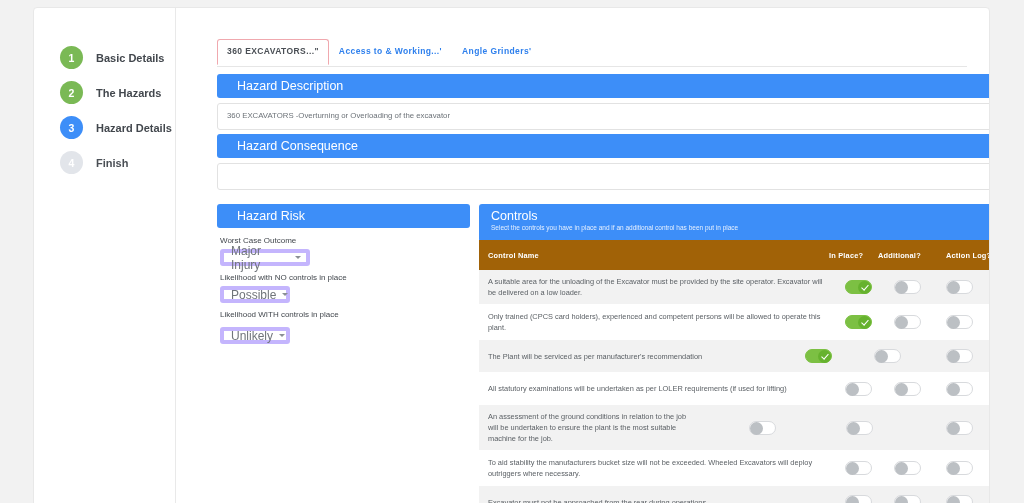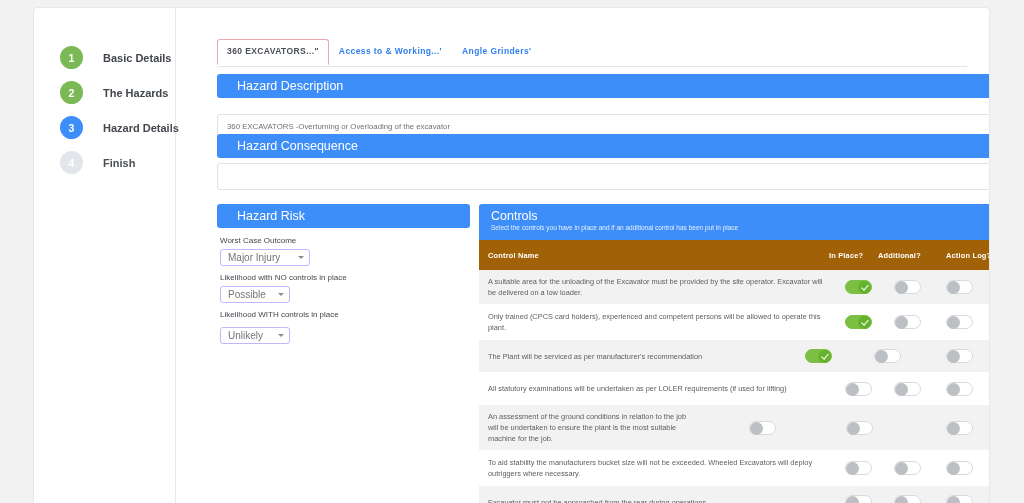--- a/index.html
+++ b/index.html
@@ -59,21 +59,20 @@
     flex: none;
   }
   .step-green  { background: #7ab955; }
   .step-blue   { background: #3d8ef8; }
   .step-grey   { background: #e2e5ea; color: #ffffff; }
   .step-label {
     font-size: 11px;
     font-weight: bold;
     color: #42474d;
     white-space: nowrap;
-    margin-left: 7px;
   }
   .step-label-muted { color: #4a4f55; }
 
   
   .content {
     position: absolute;
     left: 143px;
     top: 0;
     right: 0;
     bottom: 0;
@@ -168,29 +167,29 @@
   .risk-label {
     position: absolute;
     font-size: 8px;
     font-weight: normal;
     color: #42474d;
     white-space: nowrap;
   }
   .risk-select {
     position: absolute;
     height: 17px;
-    border: 1px solid #c4b5fd;
+    border: 4px solid #c4b5fd;
     border-radius: 3px;
     background: #ffffff;
     box-sizing: border-box;
     display: flex;
     align-items: center;
     justify-content: space-between;
     padding: 0 5px 0 7px;
-    font-size: 10px;
+    font-size: 12px;
     color: #70757a;
     cursor: pointer;
   }
   .caret {
     width: 0;
     height: 0;
     border-left: 3px solid transparent;
     border-right: 3px solid transparent;
     border-top: 3.5px solid #8a8f94;
     flex: none;
@@ -326,21 +325,21 @@
     <div class="tabs">
       <div class="tab active">360 EXCAVATORS..."</div>
       <div class="tab">Access to &amp; Working...'</div>
       <div class="tab">Angle Grinders'</div>
     </div>
 
     <div class="section-bar bar-simple" style="left:40px; top:66px; width:781px;">
       <div class="bar-title">Hazard Description</div>
     </div>
 
-    <div class="field-box" style="left:40px; top:106px; width:781px; height:27px;">360 EXCAVATORS -Overturning or Overloading of the excavator</div>
+    <div class="field-box" style="left:40px; top:95px; width:781px; height:27px;">360 EXCAVATORS -Overturning or Overloading of the excavator</div>
     <div class="resize-grip" style="position:absolute; left:812px; top:114px;">
       <i style="bottom:0; width:7px;"></i>
 
     </div>
 
     <div class="section-bar bar-simple" style="left:40px; top:126px; width:781px;">
       <div class="bar-title">Hazard Consequence</div>
     </div>
 
     <div class="field-box" style="left:40px; top:155px; width:781px; height:27px;"></div>

